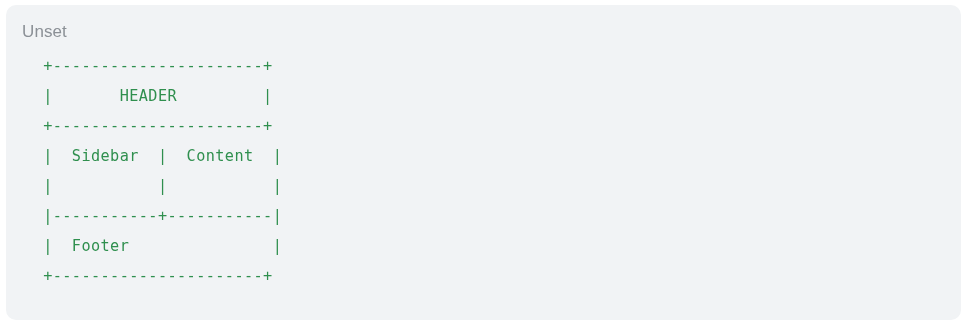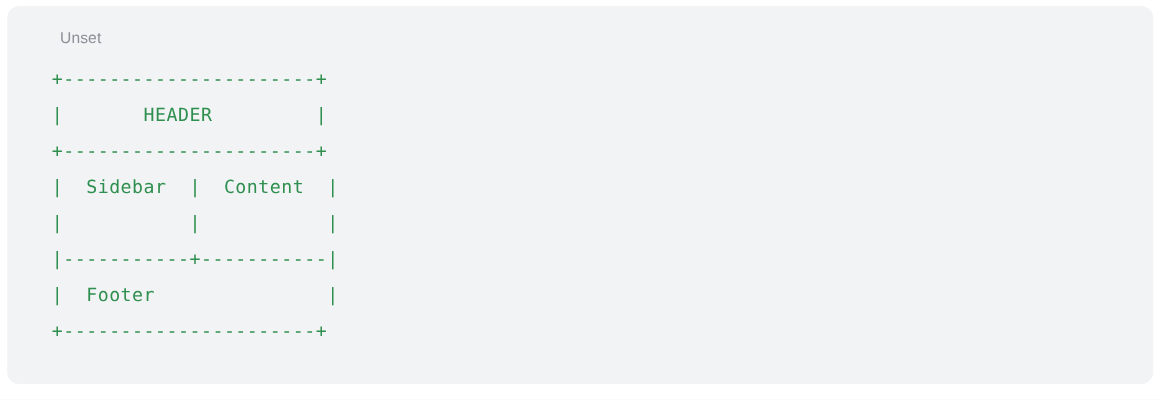--- a/index.html
+++ b/index.html
@@ -20,24 +20,24 @@
     top: 5px;
     width: 955px;
     height: 315px;
     background: #f1f3f5;
     border-radius: 10px;
     box-sizing: border-box;
     overflow: hidden;
   }
   .lang-label {
     position: absolute;
-    left: 44px;
+    left: 16px;
     top: 19px;
     font-family: "Liberation Sans", sans-serif;
-    font-size: 13px;
+    font-size: 17px;
     line-height: 16px;
     color: #8b9096;
     letter-spacing: 0.1px;
     user-select: none;
   }
   .code-body {
     position: absolute;
     left: 18px;
     top: 46px;
     right: 14px;

